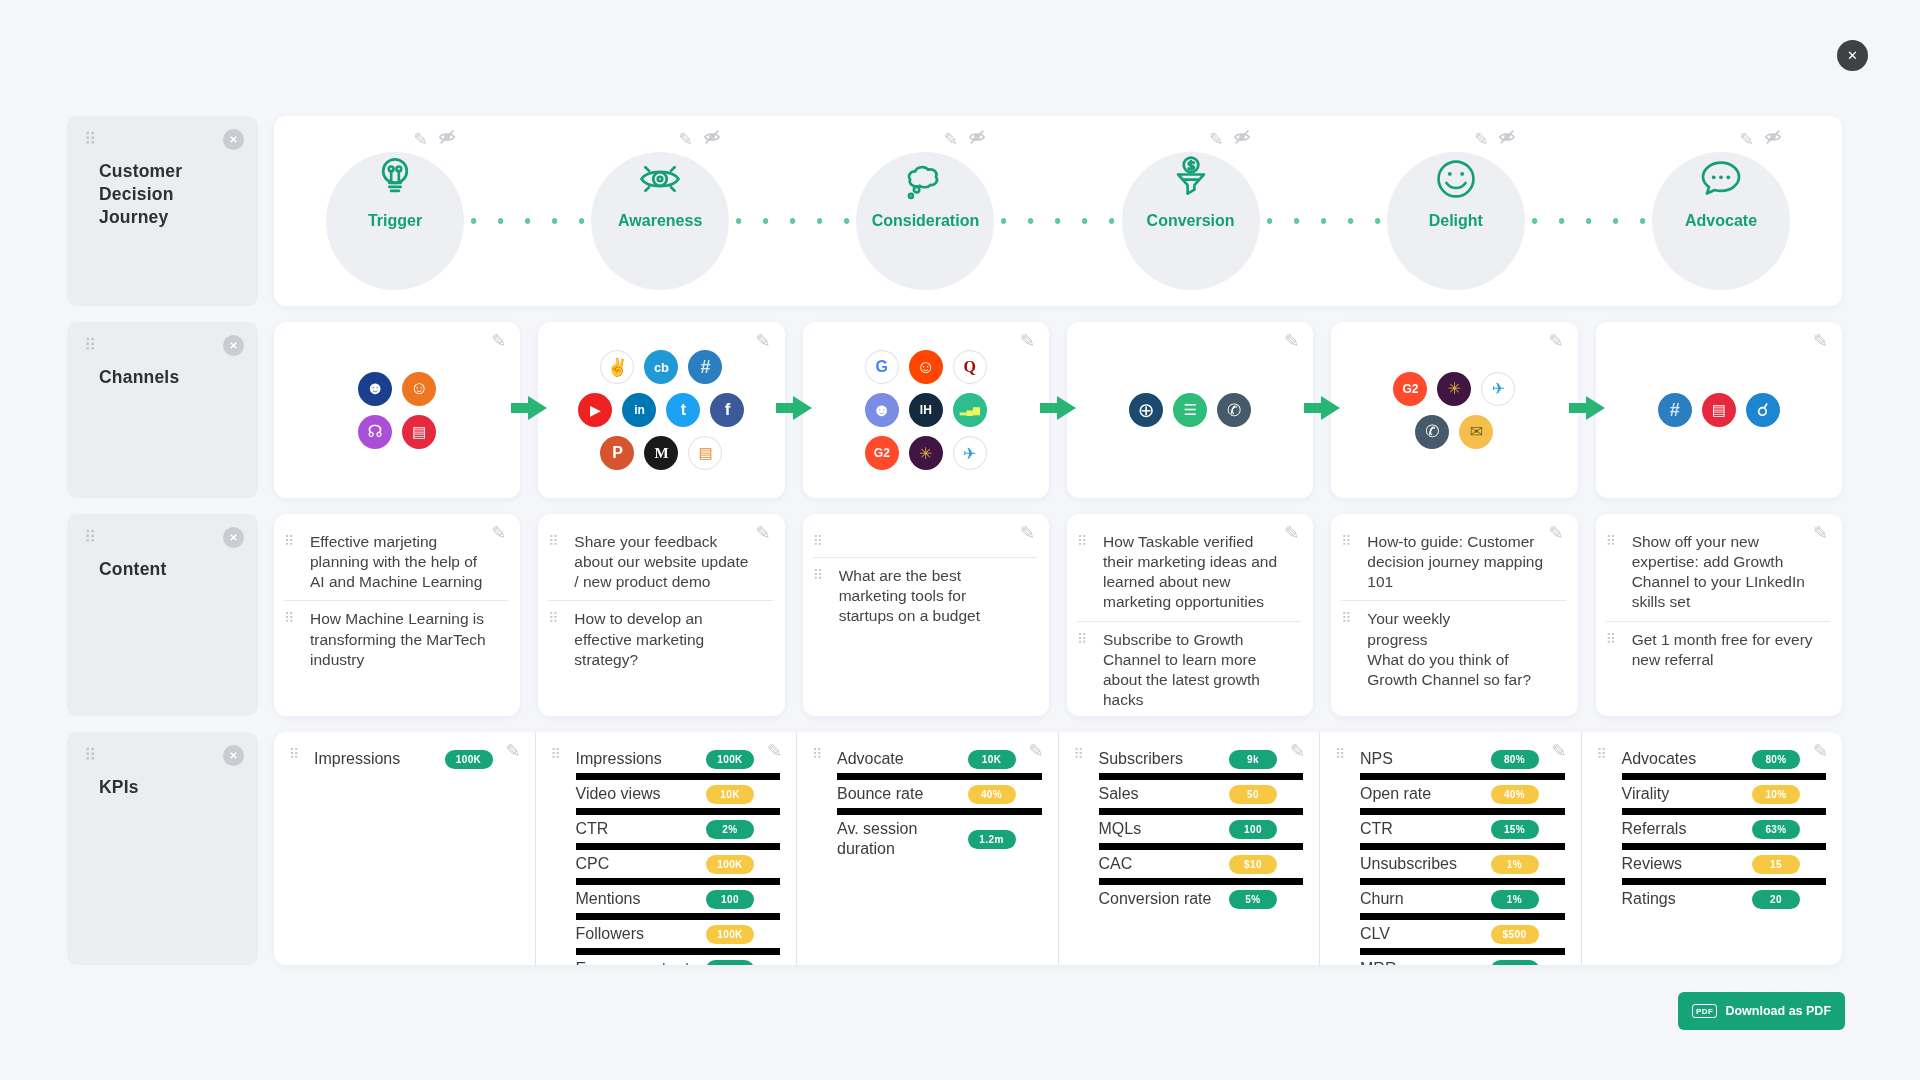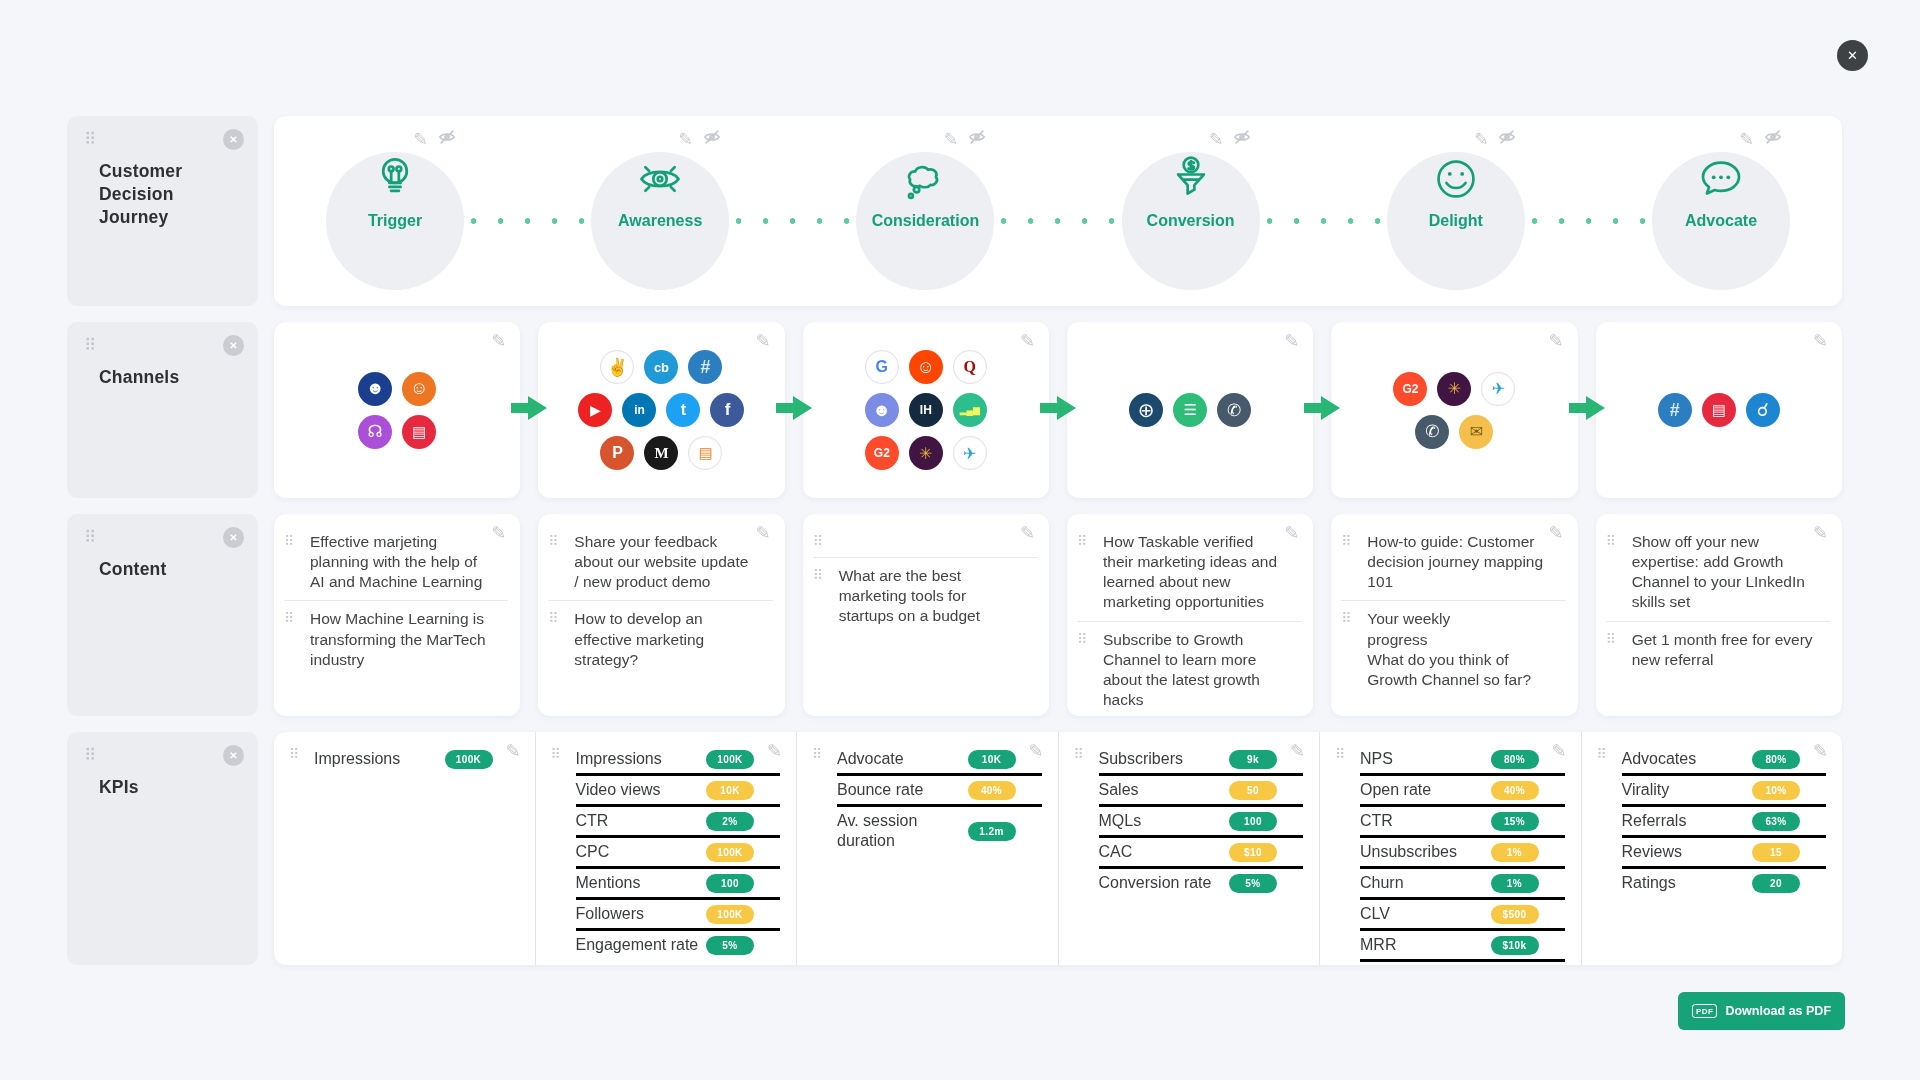--- a/index.html
+++ b/index.html
@@ -50,21 +50,21 @@
   .content-item + .content-item{border-top:1px solid #e6e8eb;}
   .item-handle{color:#c6c9d0;font-size:14px;width:18px;flex:none;margin-top:1px;cursor:grab;}
   .item-text{font-size:15.5px;color:#434446;line-height:1.3;white-space:pre-line;padding-right:16px;}
   
   .kpi-card{display:flex;overflow:hidden;}
   .kpi-section{flex:1;position:relative;padding:13px 16px 6px 16px;border-right:1px solid #e3e5e9;}
   .kpi-section:last-child{border-right:none;}
   .kpi-handle{position:absolute;left:15px;top:14px;color:#c6c9d0;font-size:14px;cursor:grab;}
   .kpi-rows{margin-left:24px;}
   .kpi-row{display:flex;align-items:center;justify-content:space-between;gap:6px;padding:4px 0;}
-  .kpi-row + .kpi-row{border-top:3px solid #000000;}
+  .kpi-row + .kpi-row{border-top:7px solid #000000;}
   .kpi-label{font-size:16px;color:#3a3c3f;line-height:1.25;}
   .badge{flex:none;min-width:28px;text-align:center;padding:4px 10px;border-radius:12px;
        color:#fff;font-weight:bold;font-size:10px;letter-spacing:.4px;margin-right:26px;}
   .badge.green{background:#17a478;}
   .badge.yellow{background:#f6c844;}
   
   .dl-btn{position:absolute;left:1678px;top:992px;width:167px;height:38px;background:#16a377;
        border:none;border-radius:6px;color:#fff;display:flex;align-items:center;justify-content:center;
        gap:8px;font-weight:bold;font-size:12.5px;font-family:inherit;cursor:pointer;}
   .pdfbox{border:1.5px solid #fff;border-radius:3px;font-size:8px;font-weight:bold;

